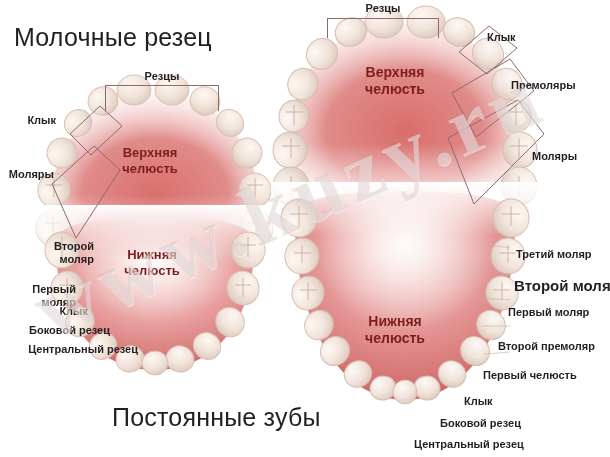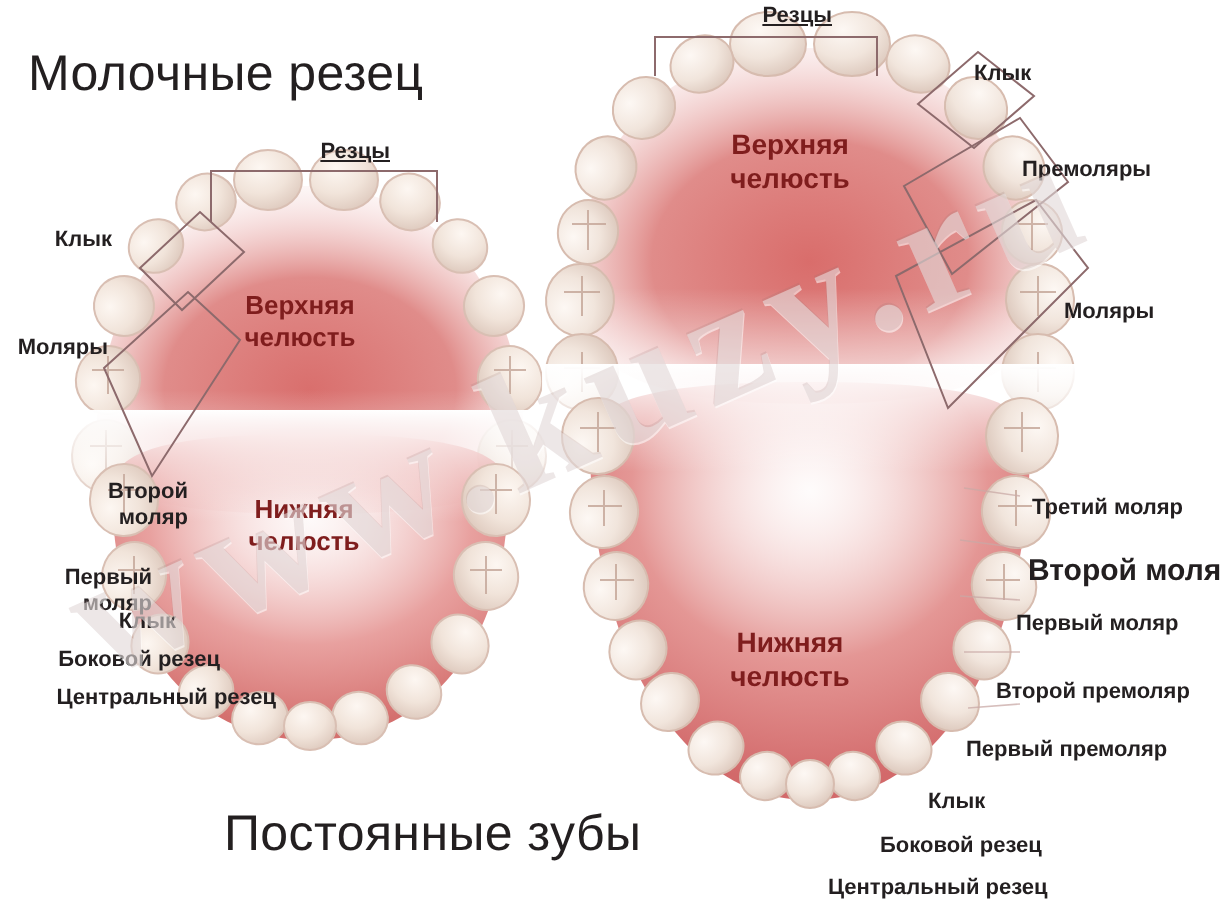--- a/index.html
+++ b/index.html
@@ -17,21 +17,21 @@
   }
   .jawlabel{
     position:absolute;color:#7f1d1d;font-weight:700;
     text-align:center;white-space:nowrap;line-height:1.22;
   }
   .lbl{
     position:absolute;color:#231f20;font-weight:700;
     white-space:nowrap;line-height:1.18;
   }
   .lbl.r{text-align:right;}
-  .lbl.c{text-align:right;text-decoration:underline;}
+  .lbl.c{text-align:center;}
 
   
   .brk{position:absolute;box-sizing:border-box;border:1px solid #8d6a6c;}
   .brk.open-b{border-bottom:none;}
 
   
   #wm{
     position:absolute;left:18px;top:118px;width:580px;height:300px;
     pointer-events:none;
   }
@@ -281,21 +281,21 @@
 
   <div class="lbl c" style="left:350px;top:2px;width:66px;font-size:11px;">Резцы</div>
   <div class="lbl" style="left:487px;top:31px;font-size:11px;">Клык</div>
   <div class="lbl" style="left:511px;top:79px;font-size:11px;">Премоляры</div>
   <div class="lbl" style="left:532px;top:150px;font-size:11px;">Моляры</div>
 
   <div class="lbl" style="left:516px;top:248px;font-size:11px;">Третий моляр</div>
   <div class="lbl" style="left:514px;top:277px;font-size:15px;">Второй моляр</div>
   <div class="lbl" style="left:508px;top:306px;font-size:11px;">Первый моляр</div>
   <div class="lbl" style="left:498px;top:340px;font-size:11px;">Второй премоляр</div>
-  <div class="lbl" style="left:483px;top:369px;font-size:11px;">Первый премоляр</div>
+  <div class="lbl" style="left:483px;top:369px;font-size:11px;">Первый челюсть</div>
   <div class="lbl" style="left:464px;top:395px;font-size:11px;">Клык</div>
   <div class="lbl" style="left:440px;top:417px;font-size:11px;">Боковой резец</div>
   <div class="lbl" style="left:414px;top:438px;font-size:11px;">Центральный резец</div>
 
   <div id="wm">
     <div class="wmtxt">www.kuzy.ru</div>
   </div>
 
 </div>
 

